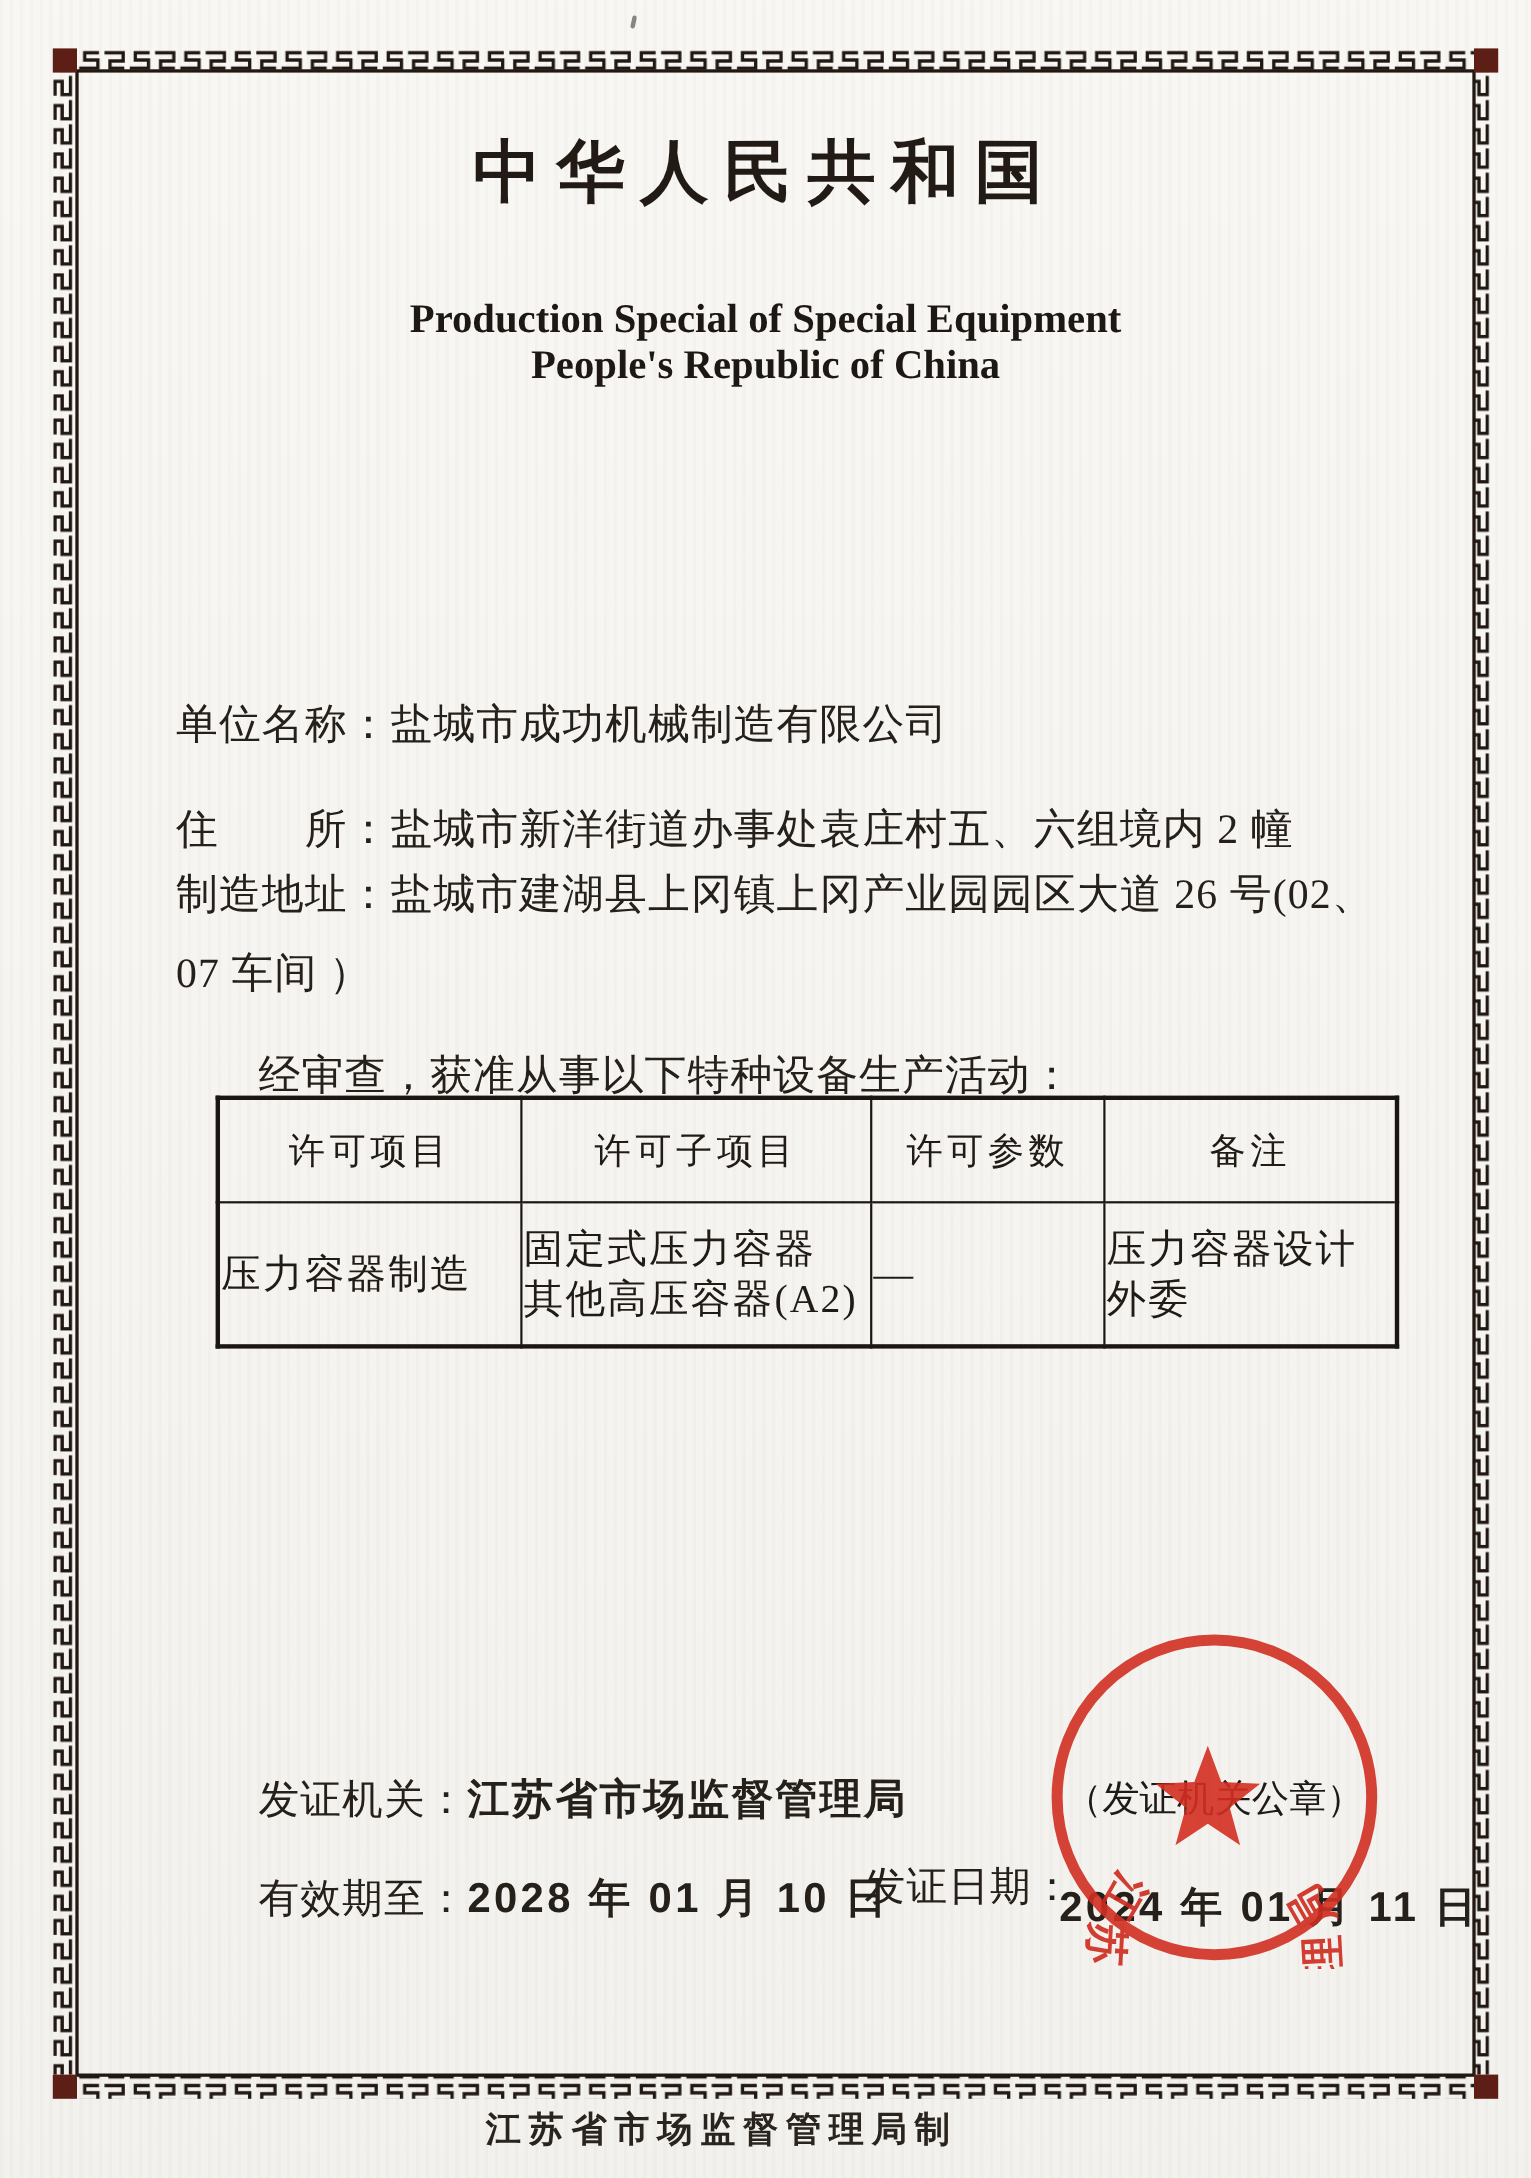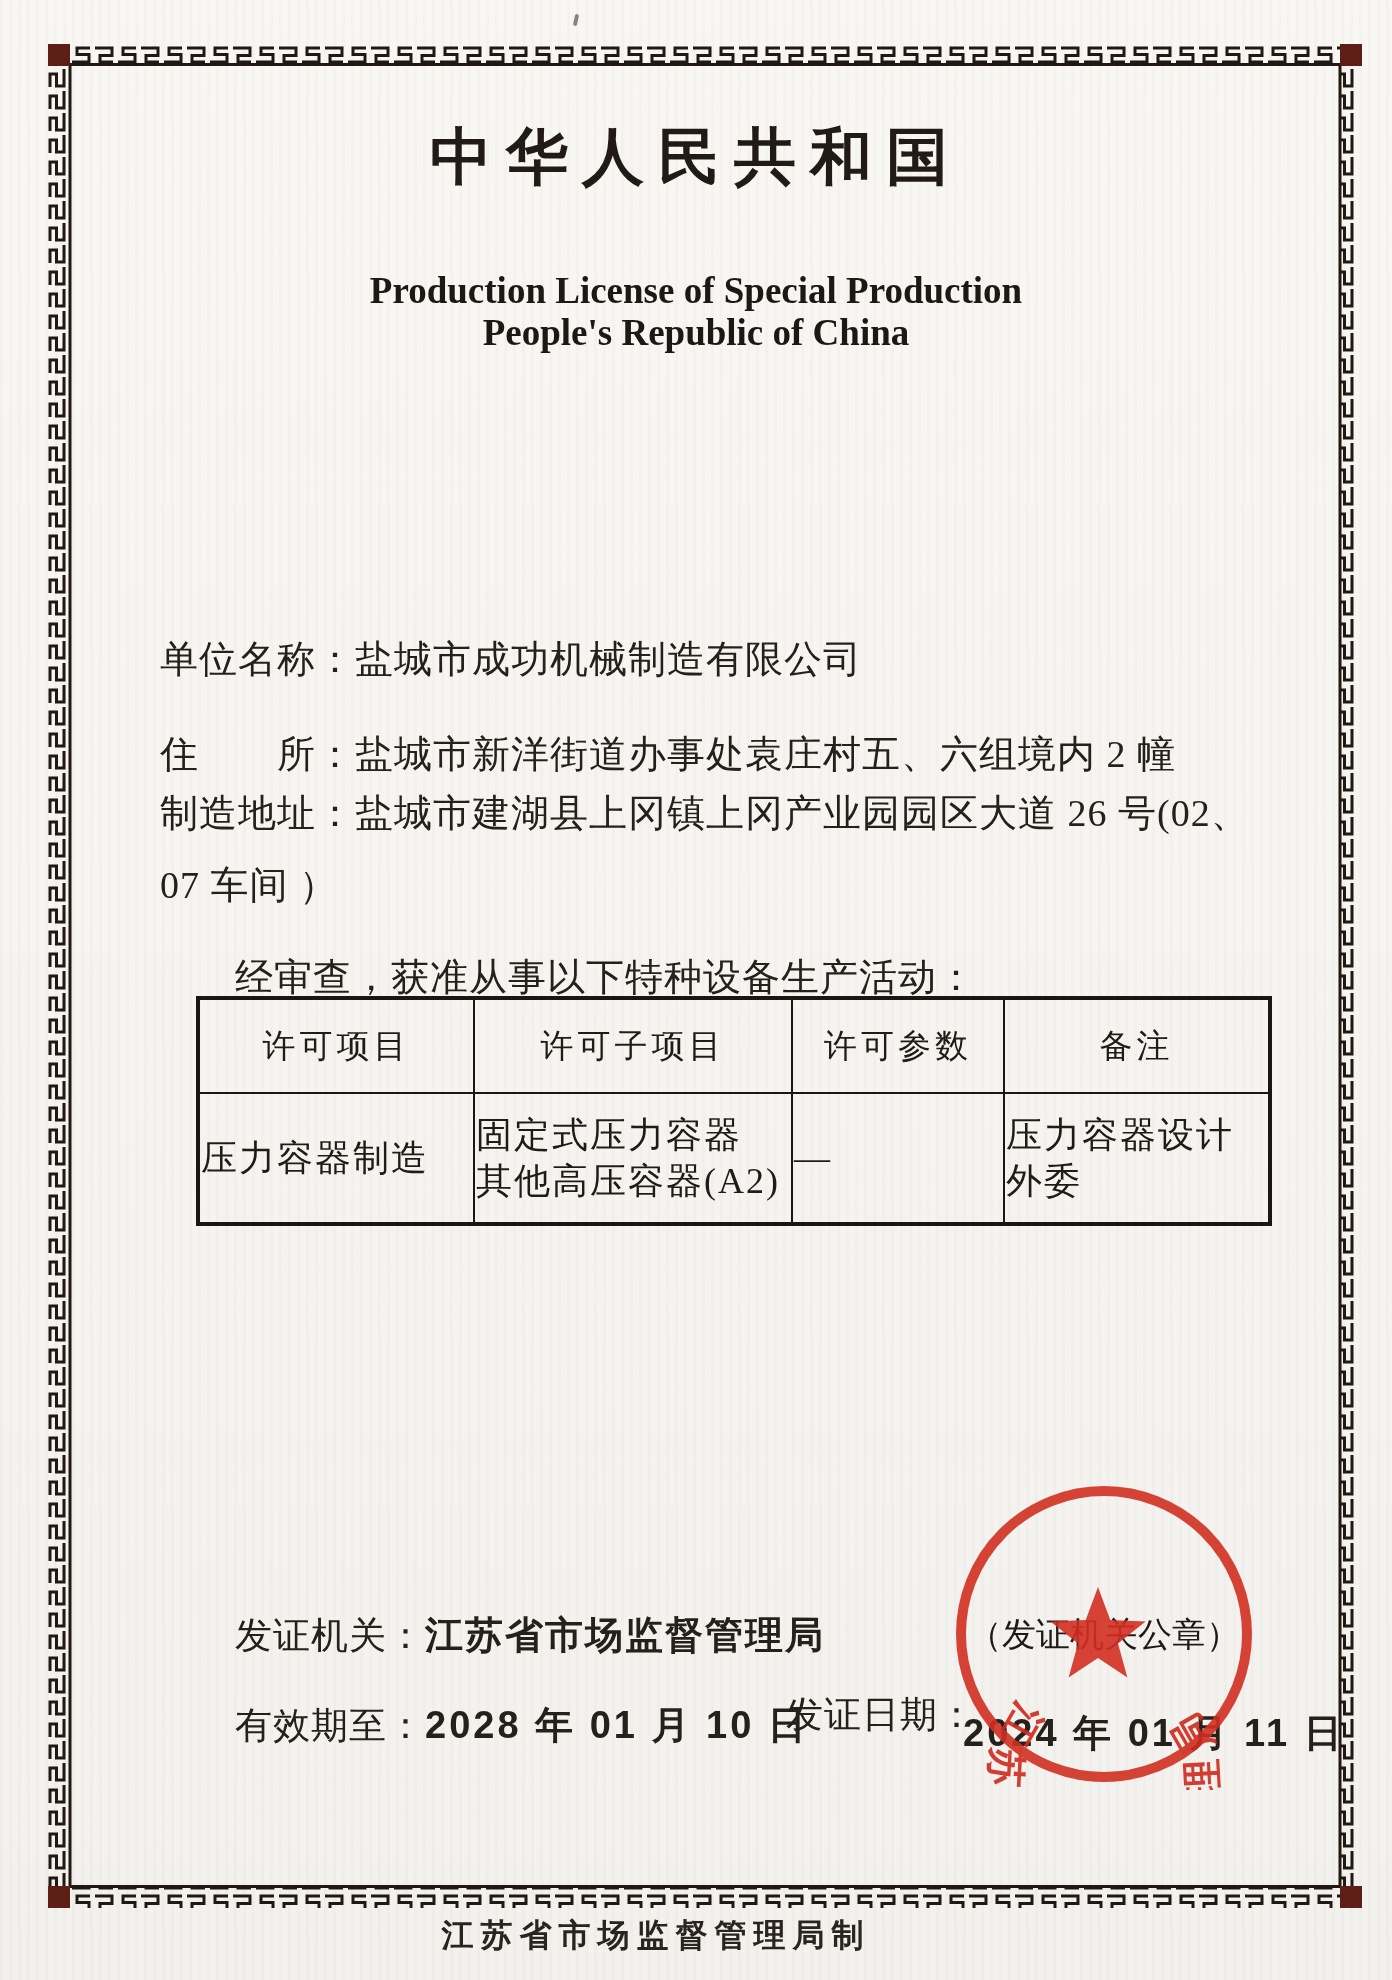--- a/index.html
+++ b/index.html
@@ -93,21 +93,21 @@
 
     <rect x="48" y="44" width="22" height="22" fill="#5d1e16"></rect>
     <rect x="1340" y="44" width="22" height="22" fill="#5d1e16"></rect>
     <rect x="48" y="1886" width="22" height="22" fill="#5d1e16"></rect>
     <rect x="1340" y="1886" width="22" height="22" fill="#5d1e16"></rect>
   </svg>
 
   <div class="speck"></div>
 
   <div class="abs title-cn t1 center">中华人民共和国</div>
-  <div class="abs title-en e1 center">Production License of Special Production</div>
+  <div class="abs title-en e1 center">Production Special of Special Equipment</div>
   <div class="abs title-en e2 center">People's Republic of China</div>
 
 
   <div class="abs field f1"><span>单位名称：</span><span>盐城市成功机械制造有限公司</span></div>
   <div class="abs field f2"><span>住　　所：</span><span>盐城市新洋街道办事处袁庄村五、六组境内 2 幢</span></div>
   <div class="abs field f3"><span>制造地址：</span><span>盐城市建湖县上冈镇上冈产业园园区大道 26 号(02、</span></div>
   <div class="abs field f4">07 车间 ）</div>
 
   <div class="abs approval">经审查，获准从事以下特种设备生产活动：</div>
 

